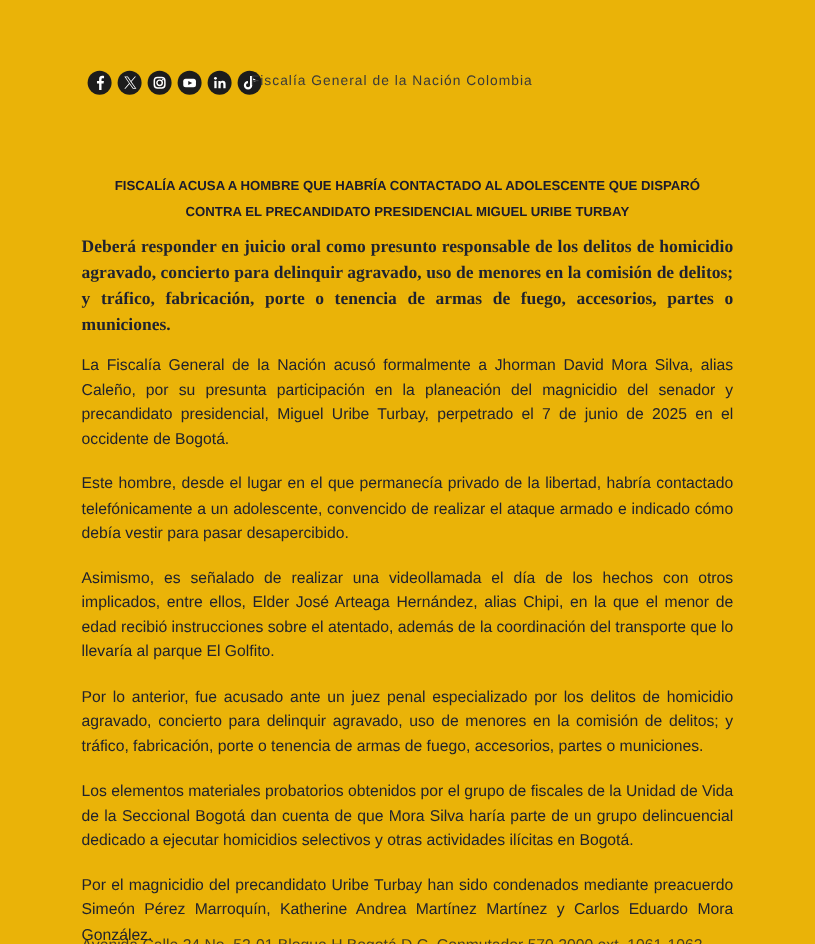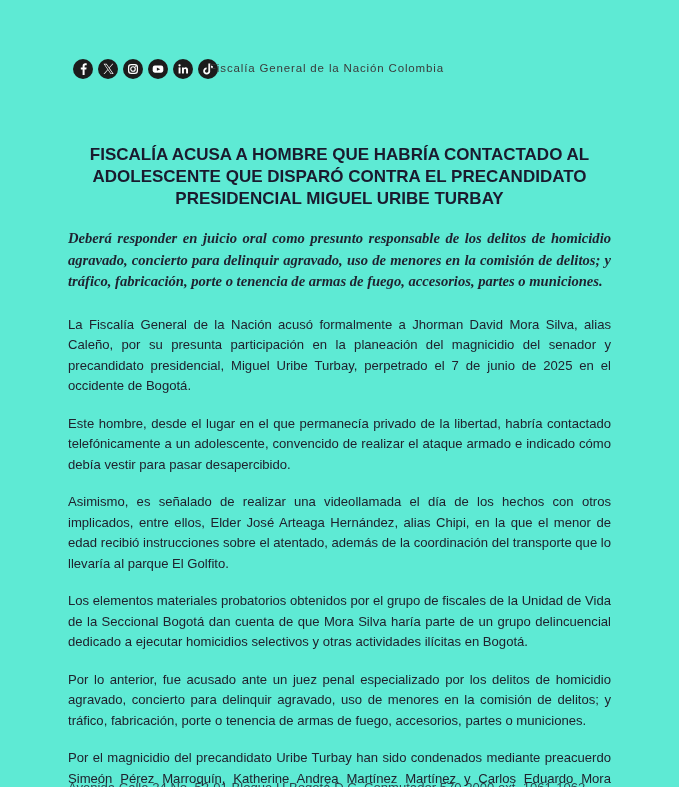--- a/index.html
+++ b/index.html
@@ -13,21 +13,21 @@
     overflow: hidden;
     font-family: "Liberation Sans", sans-serif;
     color: #1a1a26;
     position: relative;
   }
 
   .page {
     position: relative;
     width: 679px;
     height: 787px;
-    background: #5eead4;
+    background: #eab308;
     box-sizing: border-box;
   }
 
   
   .header {
     position: relative;
     height: 140px;
   }
 
   .social-row {
@@ -105,37 +105,36 @@
   .content {
     position: absolute;
     left: 68px;
     top: 144px;
     width: 543px;
   }
 
   .headline {
     font-family: "Liberation Sans", sans-serif;
     font-weight: bold;
-    font-size: 17px;
+    font-size: 11px;
     line-height: 22px;
     text-align: center;
     color: #1a1a2e;
-    margin: 0 0 18px 0;
+    margin: 0 0 8px 0;
     padding: 0 8px;
   }
 
   .lede {
     font-family: "Liberation Serif", serif;
-    font-style: italic;
     font-weight: bold;
     font-size: 14.6px;
     line-height: 21.5px;
     text-align: justify;
     color: #1f2230;
-    margin: 0 0 22px 0;
+    margin: 0 0 12px 0;
   }
 
   p.body {
     font-family: "Liberation Sans", sans-serif;
     font-size: 13.1px;
     line-height: 20.5px;
     text-align: justify;
     color: #20222e;
     margin: 0 0 17px 0;
   }
@@ -214,22 +213,22 @@
   <div class="content">
 
     <h1 class="headline">FISCALÍA ACUSA A HOMBRE QUE HABRÍA CONTACTADO AL ADOLESCENTE QUE DISPARÓ CONTRA EL PRECANDIDATO PRESIDENCIAL MIGUEL URIBE TURBAY</h1>
 
     <p class="lede">Deberá responder en juicio oral como presunto responsable de los delitos de homicidio agravado, concierto para delinquir agravado, uso de menores en la comisión de delitos; y tráfico, fabricación, porte o tenencia de armas de fuego, accesorios, partes o municiones.</p>
 
 
     <p class="body">La Fiscalía General de la Nación acusó formalmente a Jhorman David Mora Silva, alias Caleño, por su presunta participación en la planeación del magnicidio del senador y precandidato presidencial, Miguel Uribe Turbay, perpetrado el 7 de junio de 2025 en el occidente de Bogotá.</p>
     <p class="body">Este hombre, desde el lugar en el que permanecía privado de la libertad, habría contactado telefónicamente a un adolescente, convencido de realizar el ataque armado e indicado cómo debía vestir para pasar desapercibido.</p>
     <p class="body">Asimismo, es señalado de realizar una videollamada el día de los hechos con otros implicados, entre ellos, Elder José Arteaga Hernández, alias Chipi, en la que el menor de edad recibió instrucciones sobre el atentado, además de la coordinación del transporte que lo llevaría al parque El Golfito.</p>
+    <p class="body">Por lo anterior, fue acusado ante un juez penal especializado por los delitos de homicidio agravado, concierto para delinquir agravado, uso de menores en la comisión de delitos; y tráfico, fabricación, porte o tenencia de armas de fuego, accesorios, partes o municiones.</p>
     <p class="body">Los elementos materiales probatorios obtenidos por el grupo de fiscales de la Unidad de Vida de la Seccional Bogotá dan cuenta de que Mora Silva haría parte de un grupo delincuencial dedicado a ejecutar homicidios selectivos y otras actividades ilícitas en Bogotá.</p>
-    <p class="body">Por lo anterior, fue acusado ante un juez penal especializado por los delitos de homicidio agravado, concierto para delinquir agravado, uso de menores en la comisión de delitos; y tráfico, fabricación, porte o tenencia de armas de fuego, accesorios, partes o municiones.</p>
     <p class="body">Por el magnicidio del precandidato Uribe Turbay han sido condenados mediante preacuerdo Simeón Pérez Marroquín, Katherine Andrea Martínez Martínez y Carlos Eduardo Mora González.</p>
 
   </div>
 
   <div class="clip-row">
     <p class="body noj">Avenida Calle 24 No. 52-01 Bloque H Bogotá D.C. Conmutador 570 2000 ext. 1061-1062</p>
   </div>
 
 </div>
 

